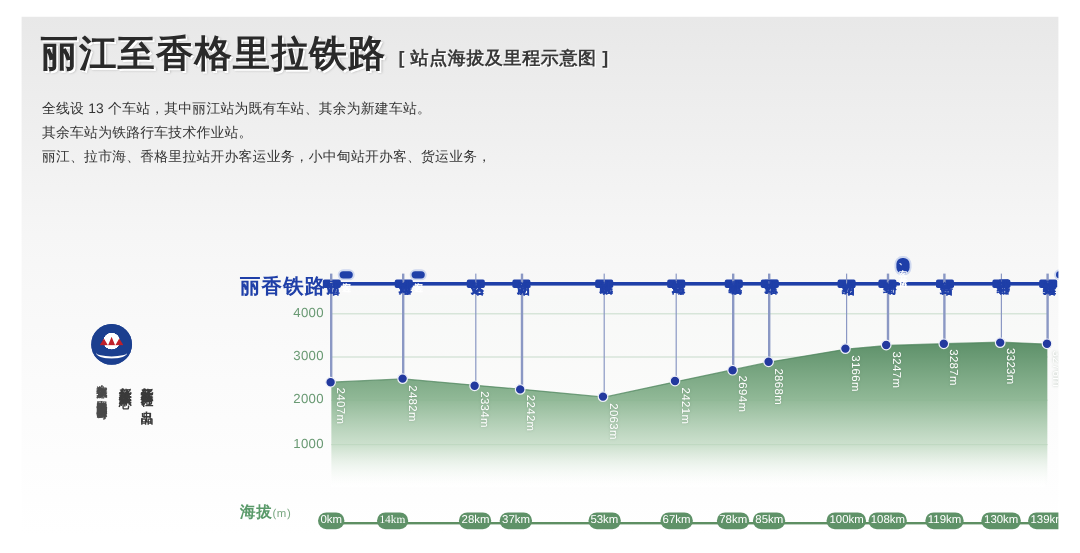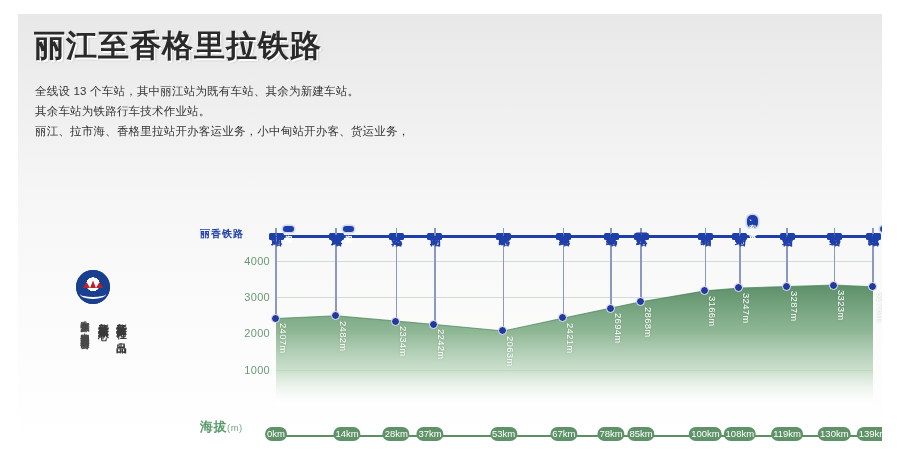--- a/index.html
+++ b/index.html
@@ -51,21 +51,21 @@
   .vt1{right:14px;}
   .vt2{right:32px;}
   .vt3{right:52px;font-size:9px;font-weight:bold;color:#4a4a4a;letter-spacing:.6px;}
 
   
   .chart{position:absolute;left:183px;top:152px;width:670px;height:282px;}
   .plot-bg{position:absolute;left:75px;top:80px;width:595px;height:160px;
            background:linear-gradient(180deg,#f7f8f7 0%,#fbfbfa 55%,#ffffff 100%);}
 
   
-  .rail-label{position:absolute;left:-1px;top:61px;font-size:10px;font-weight:bold;color:#1f3fa8;letter-spacing:1px;}
+  .rail-label{position:absolute;left:-1px;top:61px;font-size:17px;font-weight:bold;color:#1f3fa8;letter-spacing:1px;}
   .rail-line{position:absolute;left:75px;top:68.5px;width:597px;height:3px;background:#1f3fa8;}
   .rail-tick{position:absolute;width:15px;height:7px;background:#1f3fa8;border-radius:1.5px;top:66.5px;margin-left:-7.5px;}
 
   
   .stem{position:absolute;width:1.4px;background:#8b98c4;top:62px;margin-left:-0.7px;}
   .dot{position:absolute;width:9px;height:9px;border-radius:50%;background:#23399e;
        border:1.5px solid #eef0f8;margin-left:-5.5px;box-sizing:border-box;}
 
   
   .stname{
@@ -104,20 +104,21 @@
 
   svg.profile{position:absolute;left:75px;top:80px;}
 </style>
 </head>
 <body>
 
 <div class="poster">
 
   <div class="title-row">
     <div class="title-main">丽江至香格里拉铁路</div>
+    <div class="title-sub">[ 站点海拔及里程示意图 ]</div>
   </div>
 
   <div class="lede">
     <div>全线设 13 个车站，其中丽江站为既有车站、其余为新建车站。</div>
     <div>其余车站为铁路行车技术作业站。</div>
     <div>丽江、拉市海、香格里拉站开办客运业务，小中甸站开办客、货运业务，</div>
   </div>
 
   <div class="credits">
     <div class="logo"></div>
@@ -231,21 +232,21 @@
         <div class="badge" style="left: 679px; bottom: 216px;">客运</div>
         <div class="elev" style="left: 672px; top: 125.873px;">3276m</div>
       </div>
 
     <div class="km-label">
       <span>海拔</span><span class="km-unit">(m)</span>
     </div>
     <div class="km-line"></div>
     <div id="kmpills">
         <div class="km-pill" style="left: 75px;">0km</div>
-        <div class="km-pill" style="left: 146px;">14km</div>
+        <div class="km-pill" style="left: 126px; font-family: Liberation Serif, serif;">14km</div>
         <div class="km-pill" style="left: 195.259px;">28km</div>
         <div class="km-pill" style="left: 229px;">37km</div>
         <div class="km-pill" style="left: 302.633px;">53km</div>
         <div class="km-pill" style="left: 362.763px;">67km</div>
         <div class="km-pill" style="left: 410.007px;">78km</div>
         <div class="km-pill" style="left: 440.072px;">85km</div>
         <div class="km-pill" style="left: 504.496px;">100km</div>
         <div class="km-pill" style="left: 538.856px;">108km</div>
         <div class="km-pill" style="left: 586.101px;">119km</div>
         <div class="km-pill" style="left: 633.345px;">130km</div>

